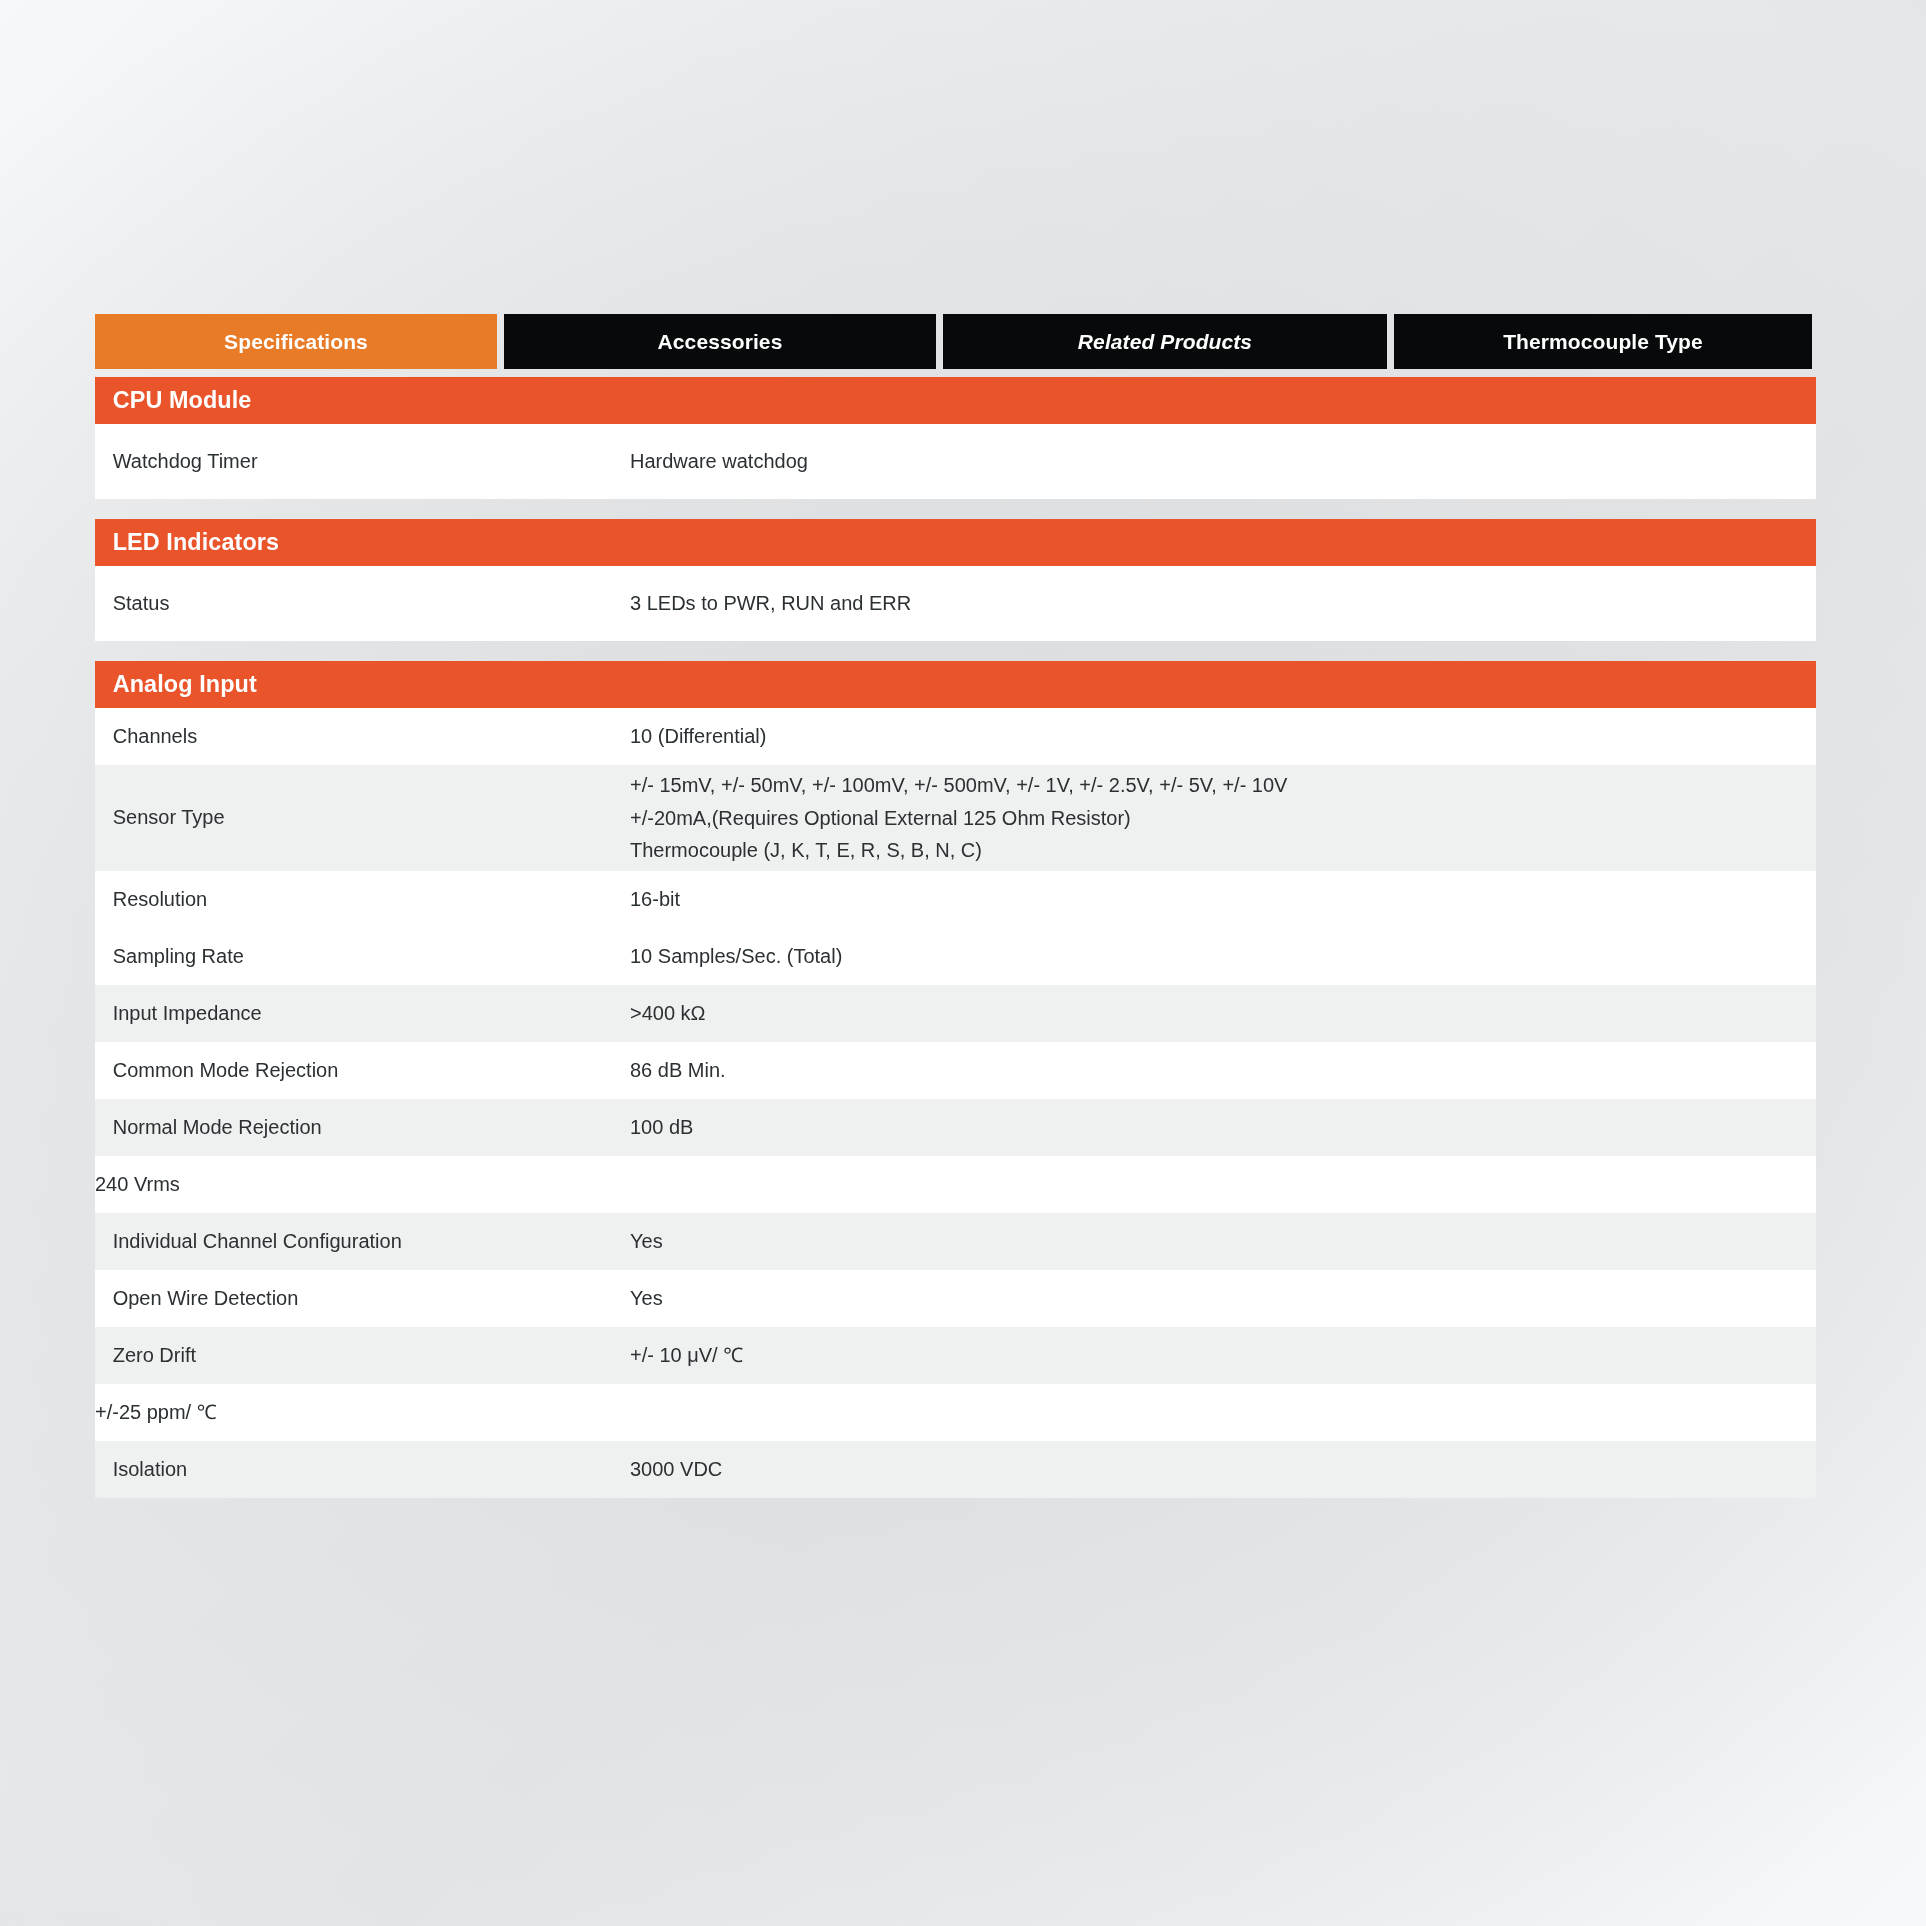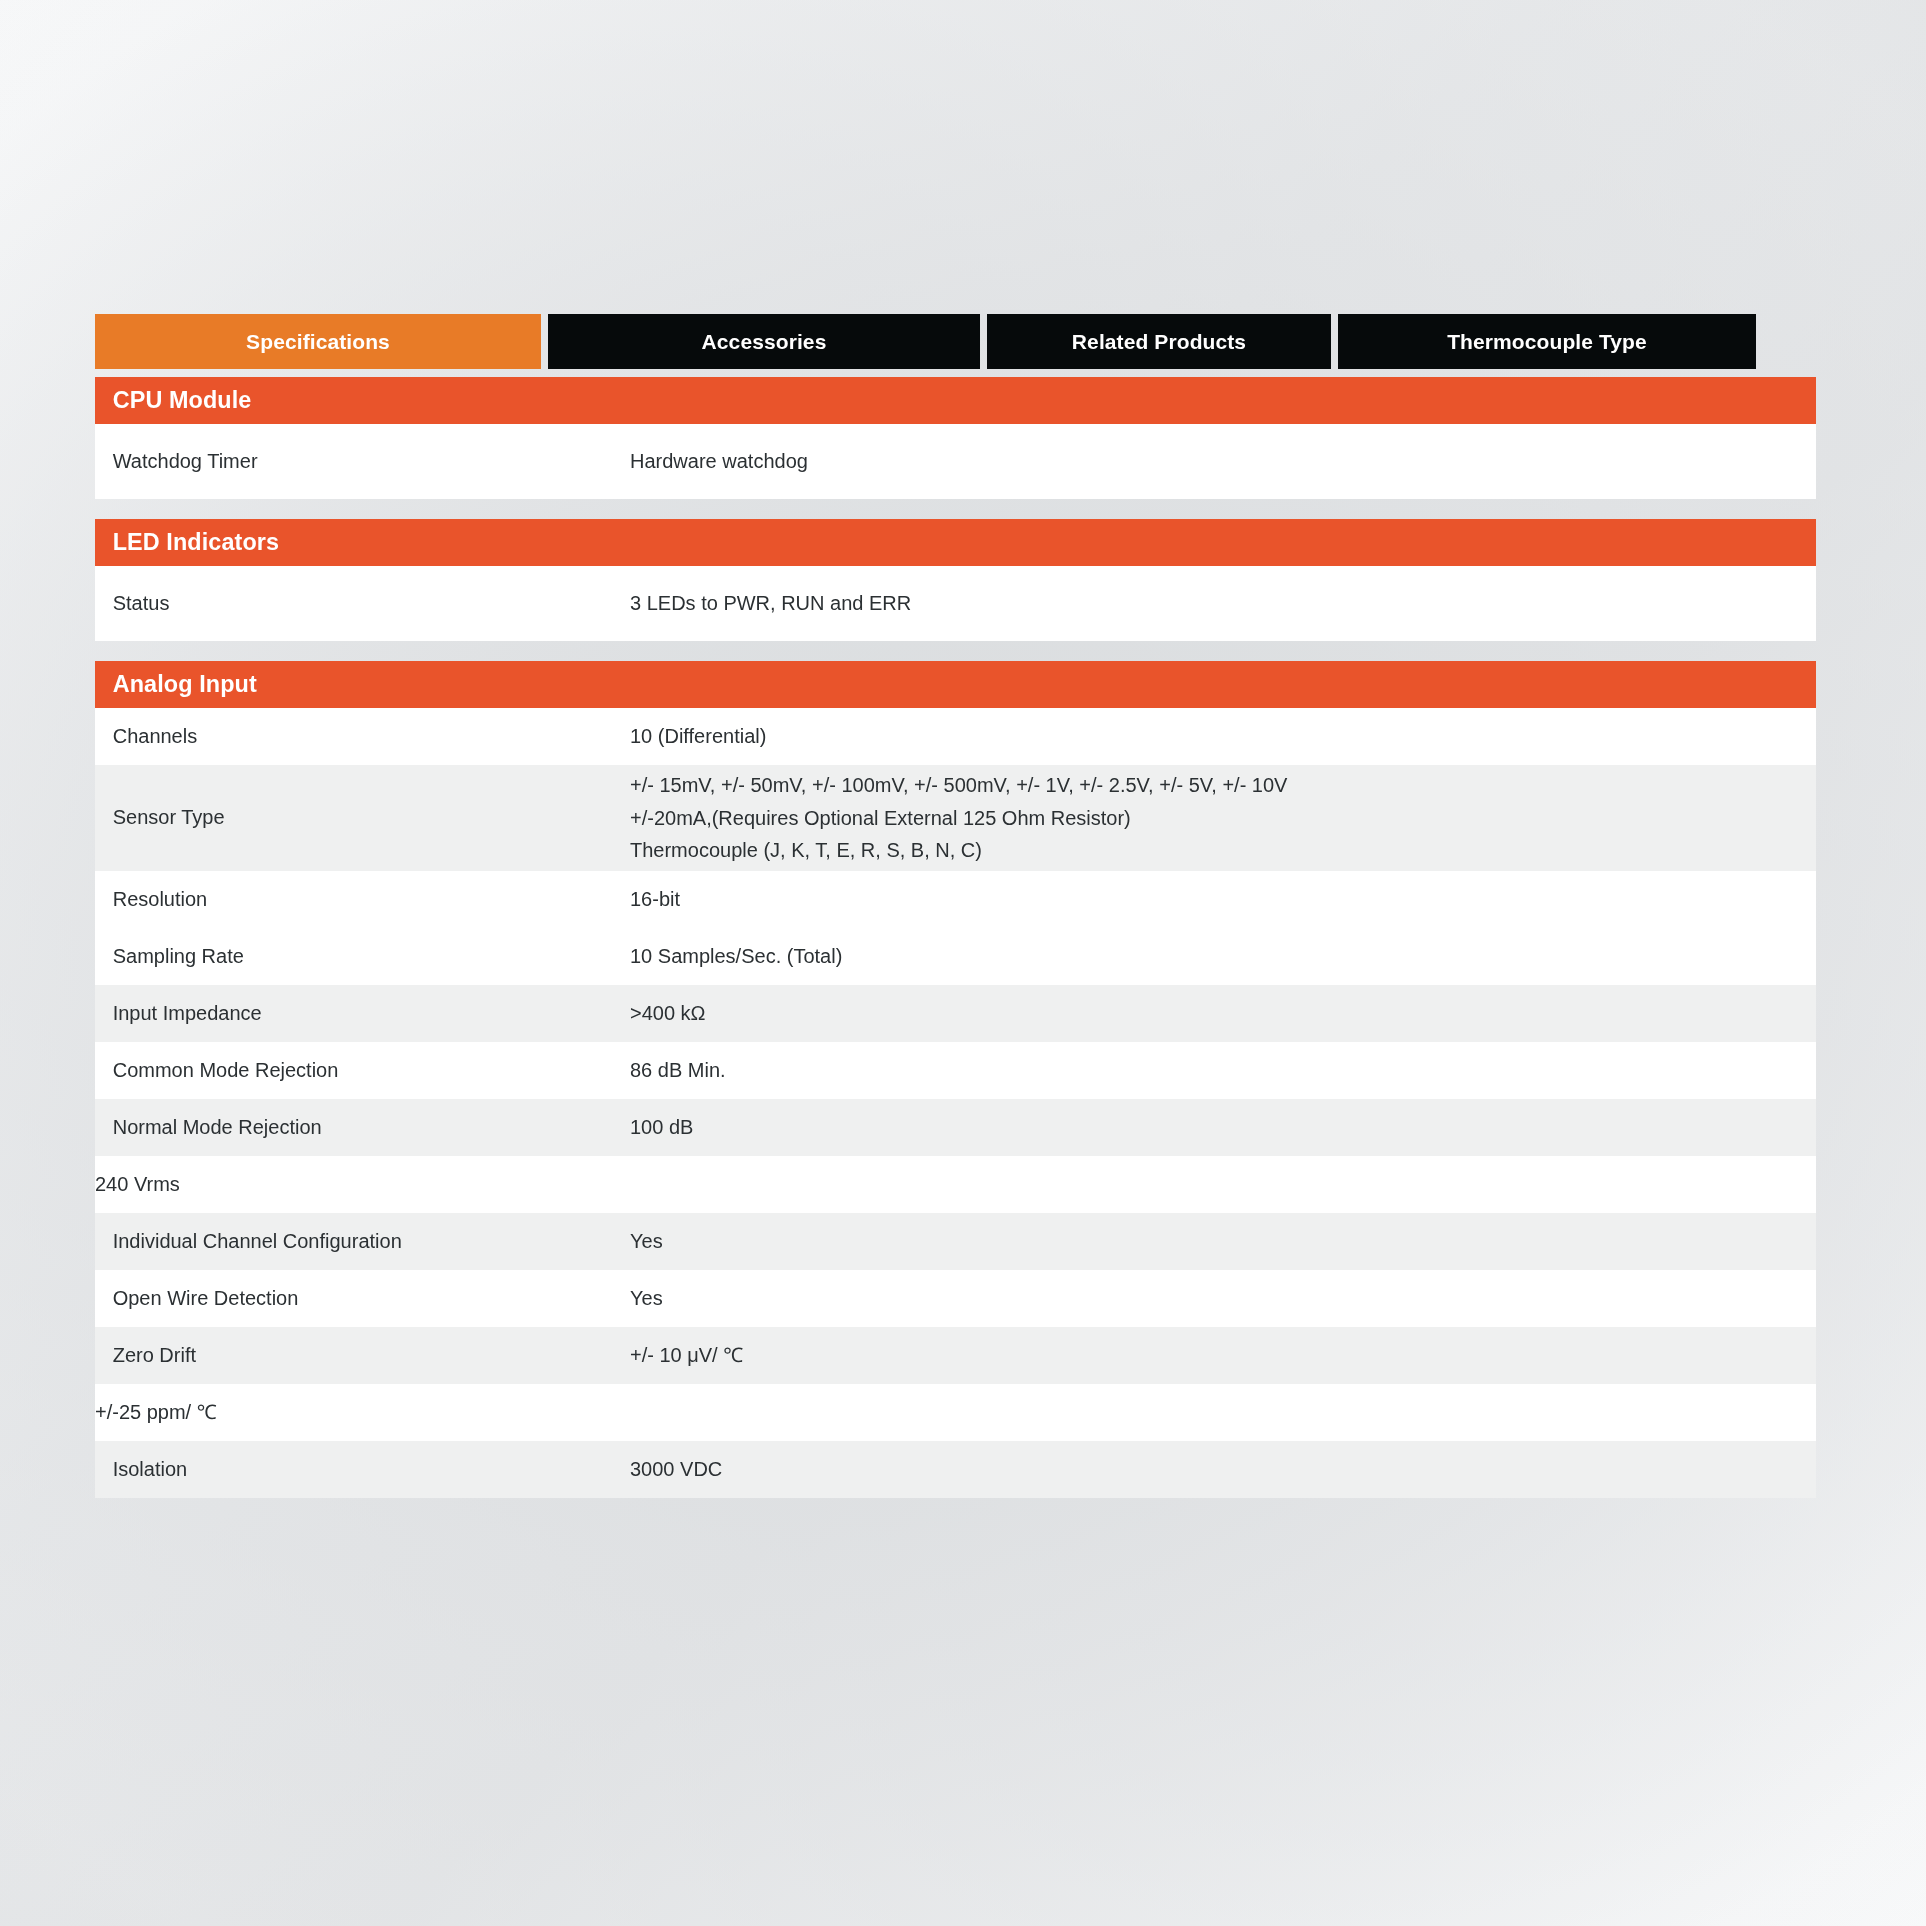--- a/index.html
+++ b/index.html
@@ -115,29 +115,29 @@
     white-space: pre-line;
   }
 </style>
 </head>
 <body>
 
 <div class="page">
   <div class="panel">
 
     <div class="tabs">
-        <div class="tab active" style="width: 446px;">
+        <div class="tab active" style="width: 402px;">
           <span>Specifications</span>
         </div>
         <div class="tab-spacer" style="width: 7px;"></div>
         <div class="tab" style="width: 432px;">
           <span>Accessories</span>
         </div>
         <div class="tab-spacer" style="width: 7px;"></div>
-        <div class="tab" style="width: 344px;">
+        <div class="tab" style="width: 444px; font-style: italic;">
           <span>Related Products</span>
         </div>
         <div class="tab-spacer" style="width: 7px;"></div>
         <div class="tab" style="width: 418px;">
           <span>Thermocouple Type</span>
         </div>
       </div>
 
     <div class="spec-table">
         <div class="section-head">CPU Module</div>

